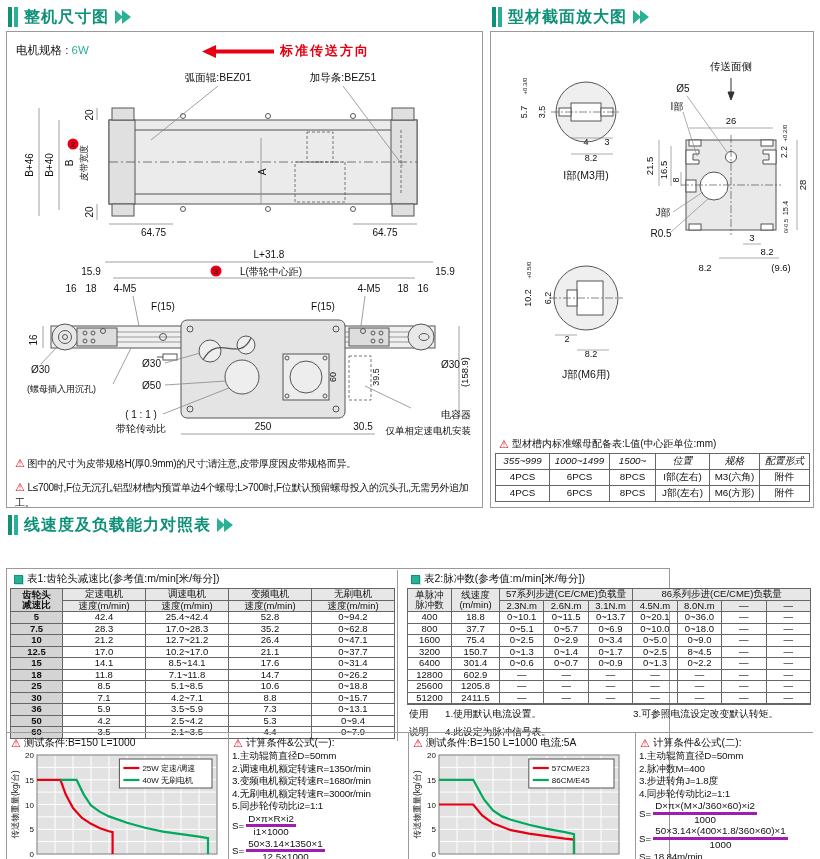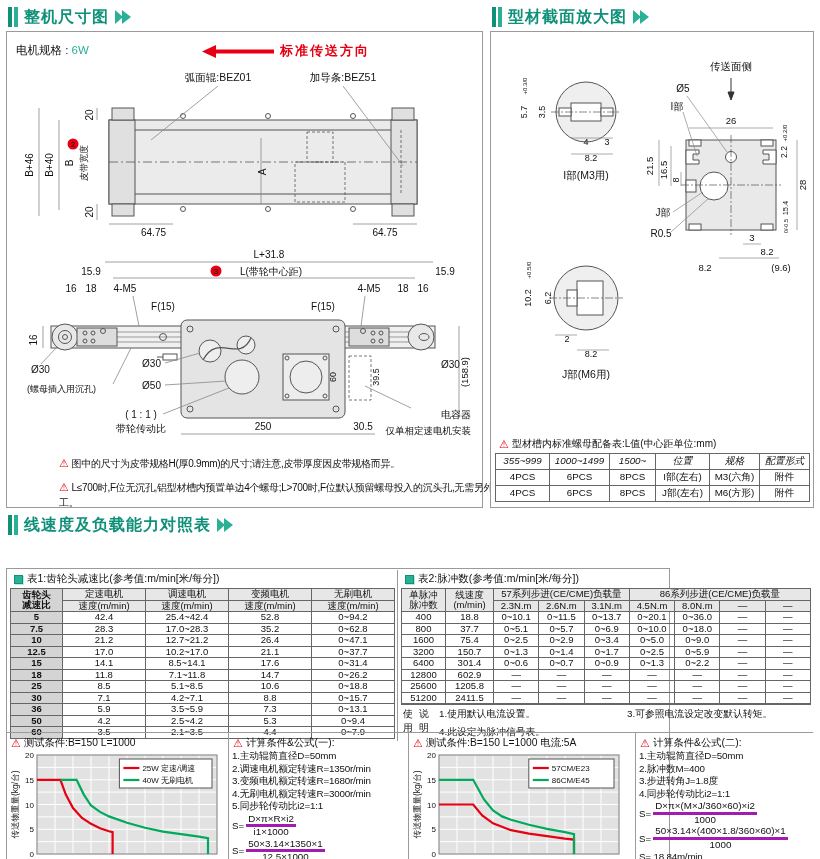--- a/index.html
+++ b/index.html
@@ -13,21 +13,21 @@
   .sec-t { color:#0f9079; font-size:16px; font-weight:bold; letter-spacing:1px; }
   
   .box { position:absolute; border:1px solid #9a9a9a; background:#fff; }
   .warn { color:#e60012; font-size:11px; margin-right:3px; }
   .teal-sq { display:inline-block; width:9px; height:9px; margin-right:4px;
              background:#2ab095; border:1px solid #0f9079; box-shadow:1px 1px 0 #bfe8de; }
   .motor-line { position:absolute; font-size:11.5px; }
   .motor-line b { color:#2ab095; font-weight:normal; }
   .dir { position:absolute; display:flex; align-items:center; gap:6px; }
   .dir-t { color:#e60012; font-size:13px; font-weight:bold; letter-spacing:2px; }
-  .note { font-size:10px; line-height:15px; letter-spacing:-0.3px;margin-left:44px; }
+  .note { font-size:10px; line-height:15px; letter-spacing:-0.3px; }
   svg text { fill:#111; }
   
   .dtable { border-collapse:collapse; width:100%; table-layout:fixed; }
   .dtable th, .dtable td { border:1px solid #666; font-size:9.5px; text-align:center;
                            padding:0 1px; height:11px; line-height:10.5px; overflow:hidden; white-space:nowrap; }
   .dtable th { background:#e7e7e7; font-weight:normal; }
   .dtable td.rh { background:#d4d4d4; font-weight:bold; }
   .tbl-title { font-size:10.5px; padding:2px 0 2px 4px; display:flex; align-items:center; }
   .nut .dtable th { background:#fff;font-style:italic; }
   .nut .dtable th, .nut .dtable td { height:16px; font-size:9.8px; }
@@ -475,21 +475,21 @@
             <td class="rh">60</td>
             <td>3.5</td>
             <td>2.1~3.5</td>
             <td>4.4</td>
             <td>0~7.9</td>
           </tr>
         </tbody>
     </table>
   </div>
 
-  <div class="abs" style="left:390px;top:1px;width:414px;border-left:1px solid #9a9a9a;padding-left:3px">
+  <div class="abs" style="left:390px;top:1px;width:414px;border-left:1px solid #9a9a9a;padding-left:9px">
     <div class="tbl-title">
       <span class="teal-sq"></span>
       <span>表2:脉冲数(参考值:m/min[米/每分])</span>
     </div>
     <table class="dtable">
       <colgroup>
           <col style="width:44px">
           <col style="width:48px">
           <col>
           <col>
@@ -556,21 +556,21 @@
             <td>—</td>
             <td>—</td>
           </tr>
           <tr>
             <td>3200</td>
             <td>150.7</td>
             <td>0~1.3</td>
             <td>0~1.4</td>
             <td>0~1.7</td>
             <td>0~2.5</td>
-            <td>0~5.9</td>
+            <td>8~4.5</td>
             <td>—</td>
             <td>—</td>
           </tr>
           <tr>
             <td>6400</td>
             <td>301.4</td>
             <td>0~0.6</td>
             <td>0~0.7</td>
             <td>0~0.9</td>
             <td>0~1.3</td>
@@ -607,21 +607,21 @@
             <td>—</td>
             <td>—</td>
             <td>—</td>
             <td>—</td>
             <td>—</td>
             <td>—</td>
           </tr>
         </tbody>
     </table>
     <div class="usage">
-      <div style="grid-row:1/3;display:flex;justify-content:space-between">
+      <div style="grid-row:1/3;display:flex;flex-direction:column;justify-content:space-between">
         <span>使用</span>
           <span>说明</span>
       </div>
       <div>1.使用默认电流设置。</div>
       <div>3.可参照电流设定改变默认转矩。</div>
       <div>4.此设定为脉冲信号表。</div>
     </div>
   </div>
 
   <div class="panel" style="left:0;width:221px">

